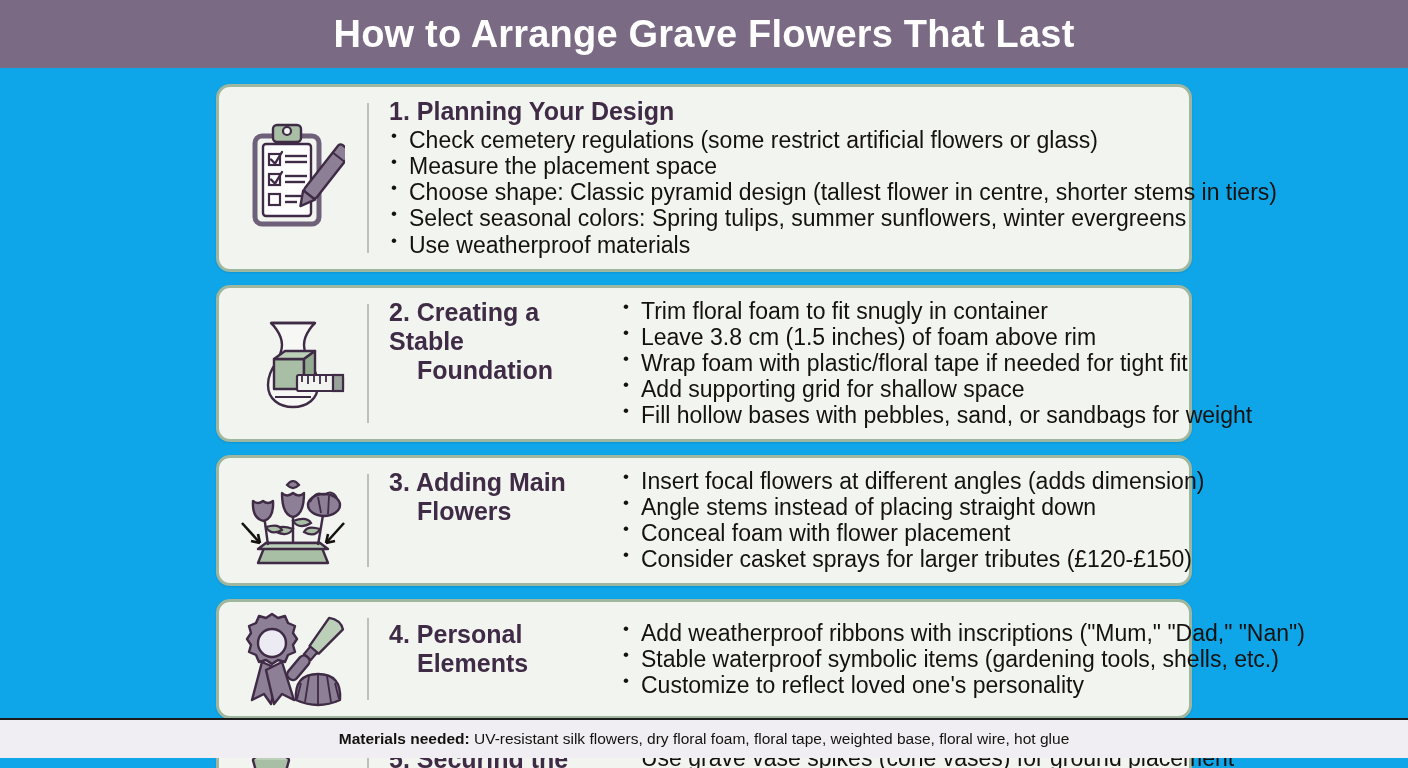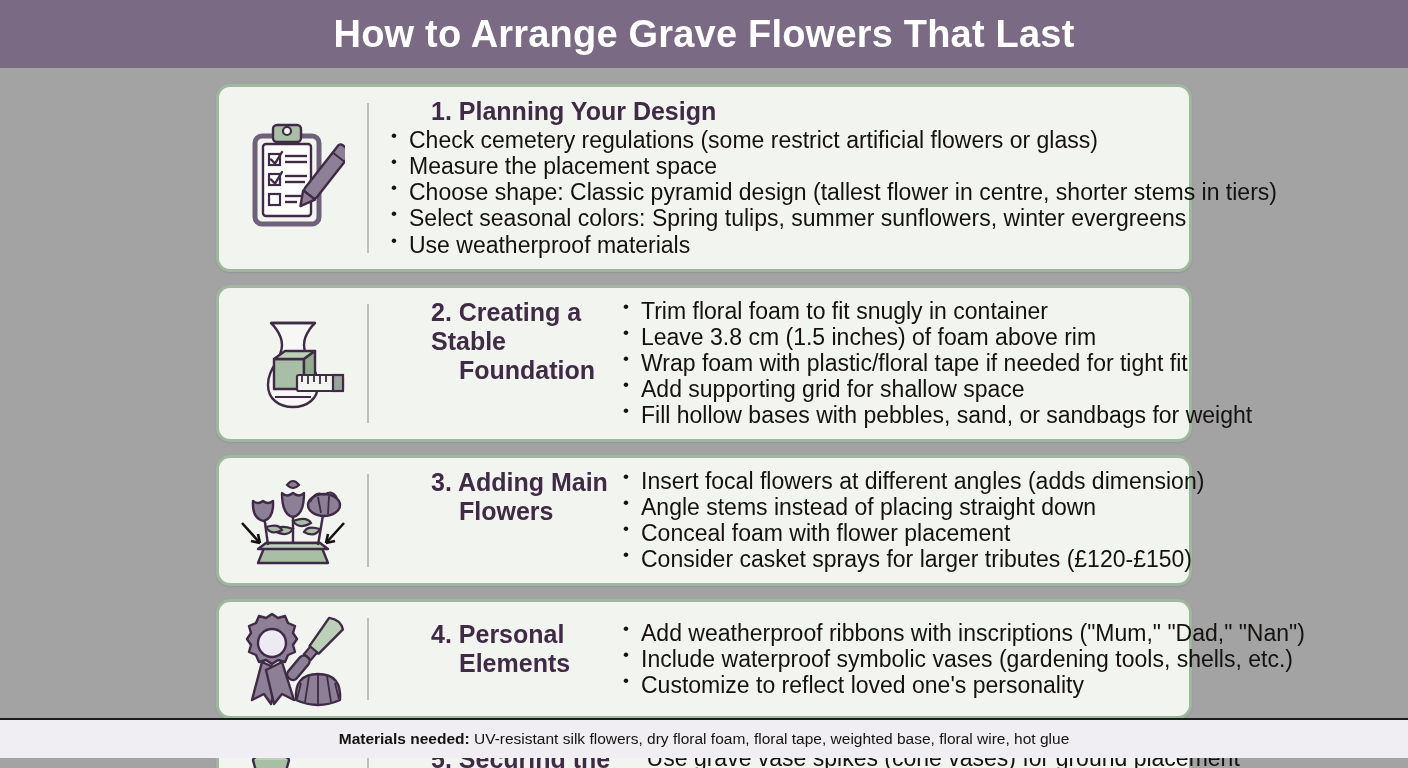--- a/index.html
+++ b/index.html
@@ -2,21 +2,21 @@
 <html><head>
 <meta charset="utf-8">
 <style>
   * { box-sizing: border-box; margin: 0; padding: 0; }
   html, body {
     width: 1408px; height: 768px;
     background: #f0eef2;
     font-family: "Liberation Sans", sans-serif;
     overflow: hidden;
   }
-  #page { position: relative; width: 1408px; height: 768px; background: #a3a3a3; }
+  #page { position: relative; width: 1408px; height: 768px; background: #0ea5e9; }
 
   
   .header {
     width: 1408px; height: 68px;
     background: #7a6a84;
     display: flex; align-items: center; justify-content: center;
   }
   .header-title {
     color: #ffffff;
     font-size: 38px;
@@ -70,21 +70,20 @@
     flex: 0 0 232px;
     padding-right: 12px;
   }
   .body-split .bullets-col { flex: 1 1 auto; }
 
   .step-title {
     color: #3f2b45;
     font-size: 25px;
     font-weight: 700;
     line-height: 1.17;
-    margin-left: 42px;
   }
   .title-col .step-title .indent { display: block; padding-left: 28px; }
 
   ul.bullets { list-style: none; }
   ul.bullets li {
     position: relative;
     color: #14110f;
     font-size: 23px;
     line-height: 1.09;
     padding: 0 0 0 20px;
@@ -298,21 +297,21 @@
           <div class="title-col">
             <div class="step-title">
               <span>4.</span>
               <span>Personal</span>
               <span class="indent">Elements</span>
             </div>
           </div>
           <div class="bullets-col">
             <ul class="bullets">
               <li>Add weatherproof ribbons with inscriptions ("Mum," "Dad," "Nan")</li>
-              <li>Include waterproof symbolic vases (gardening tools, shells, etc.)</li>
+              <li>Stable waterproof symbolic items (gardening tools, shells, etc.)</li>
               <li>Customize to reflect loved one's personality</li>
             </ul>
           </div>
         </div>
       </div>
     </div>
 
     <div class="card">
       <div class="card-icon">
         <svg width="112" height="100" viewBox="0 0 112 100">

